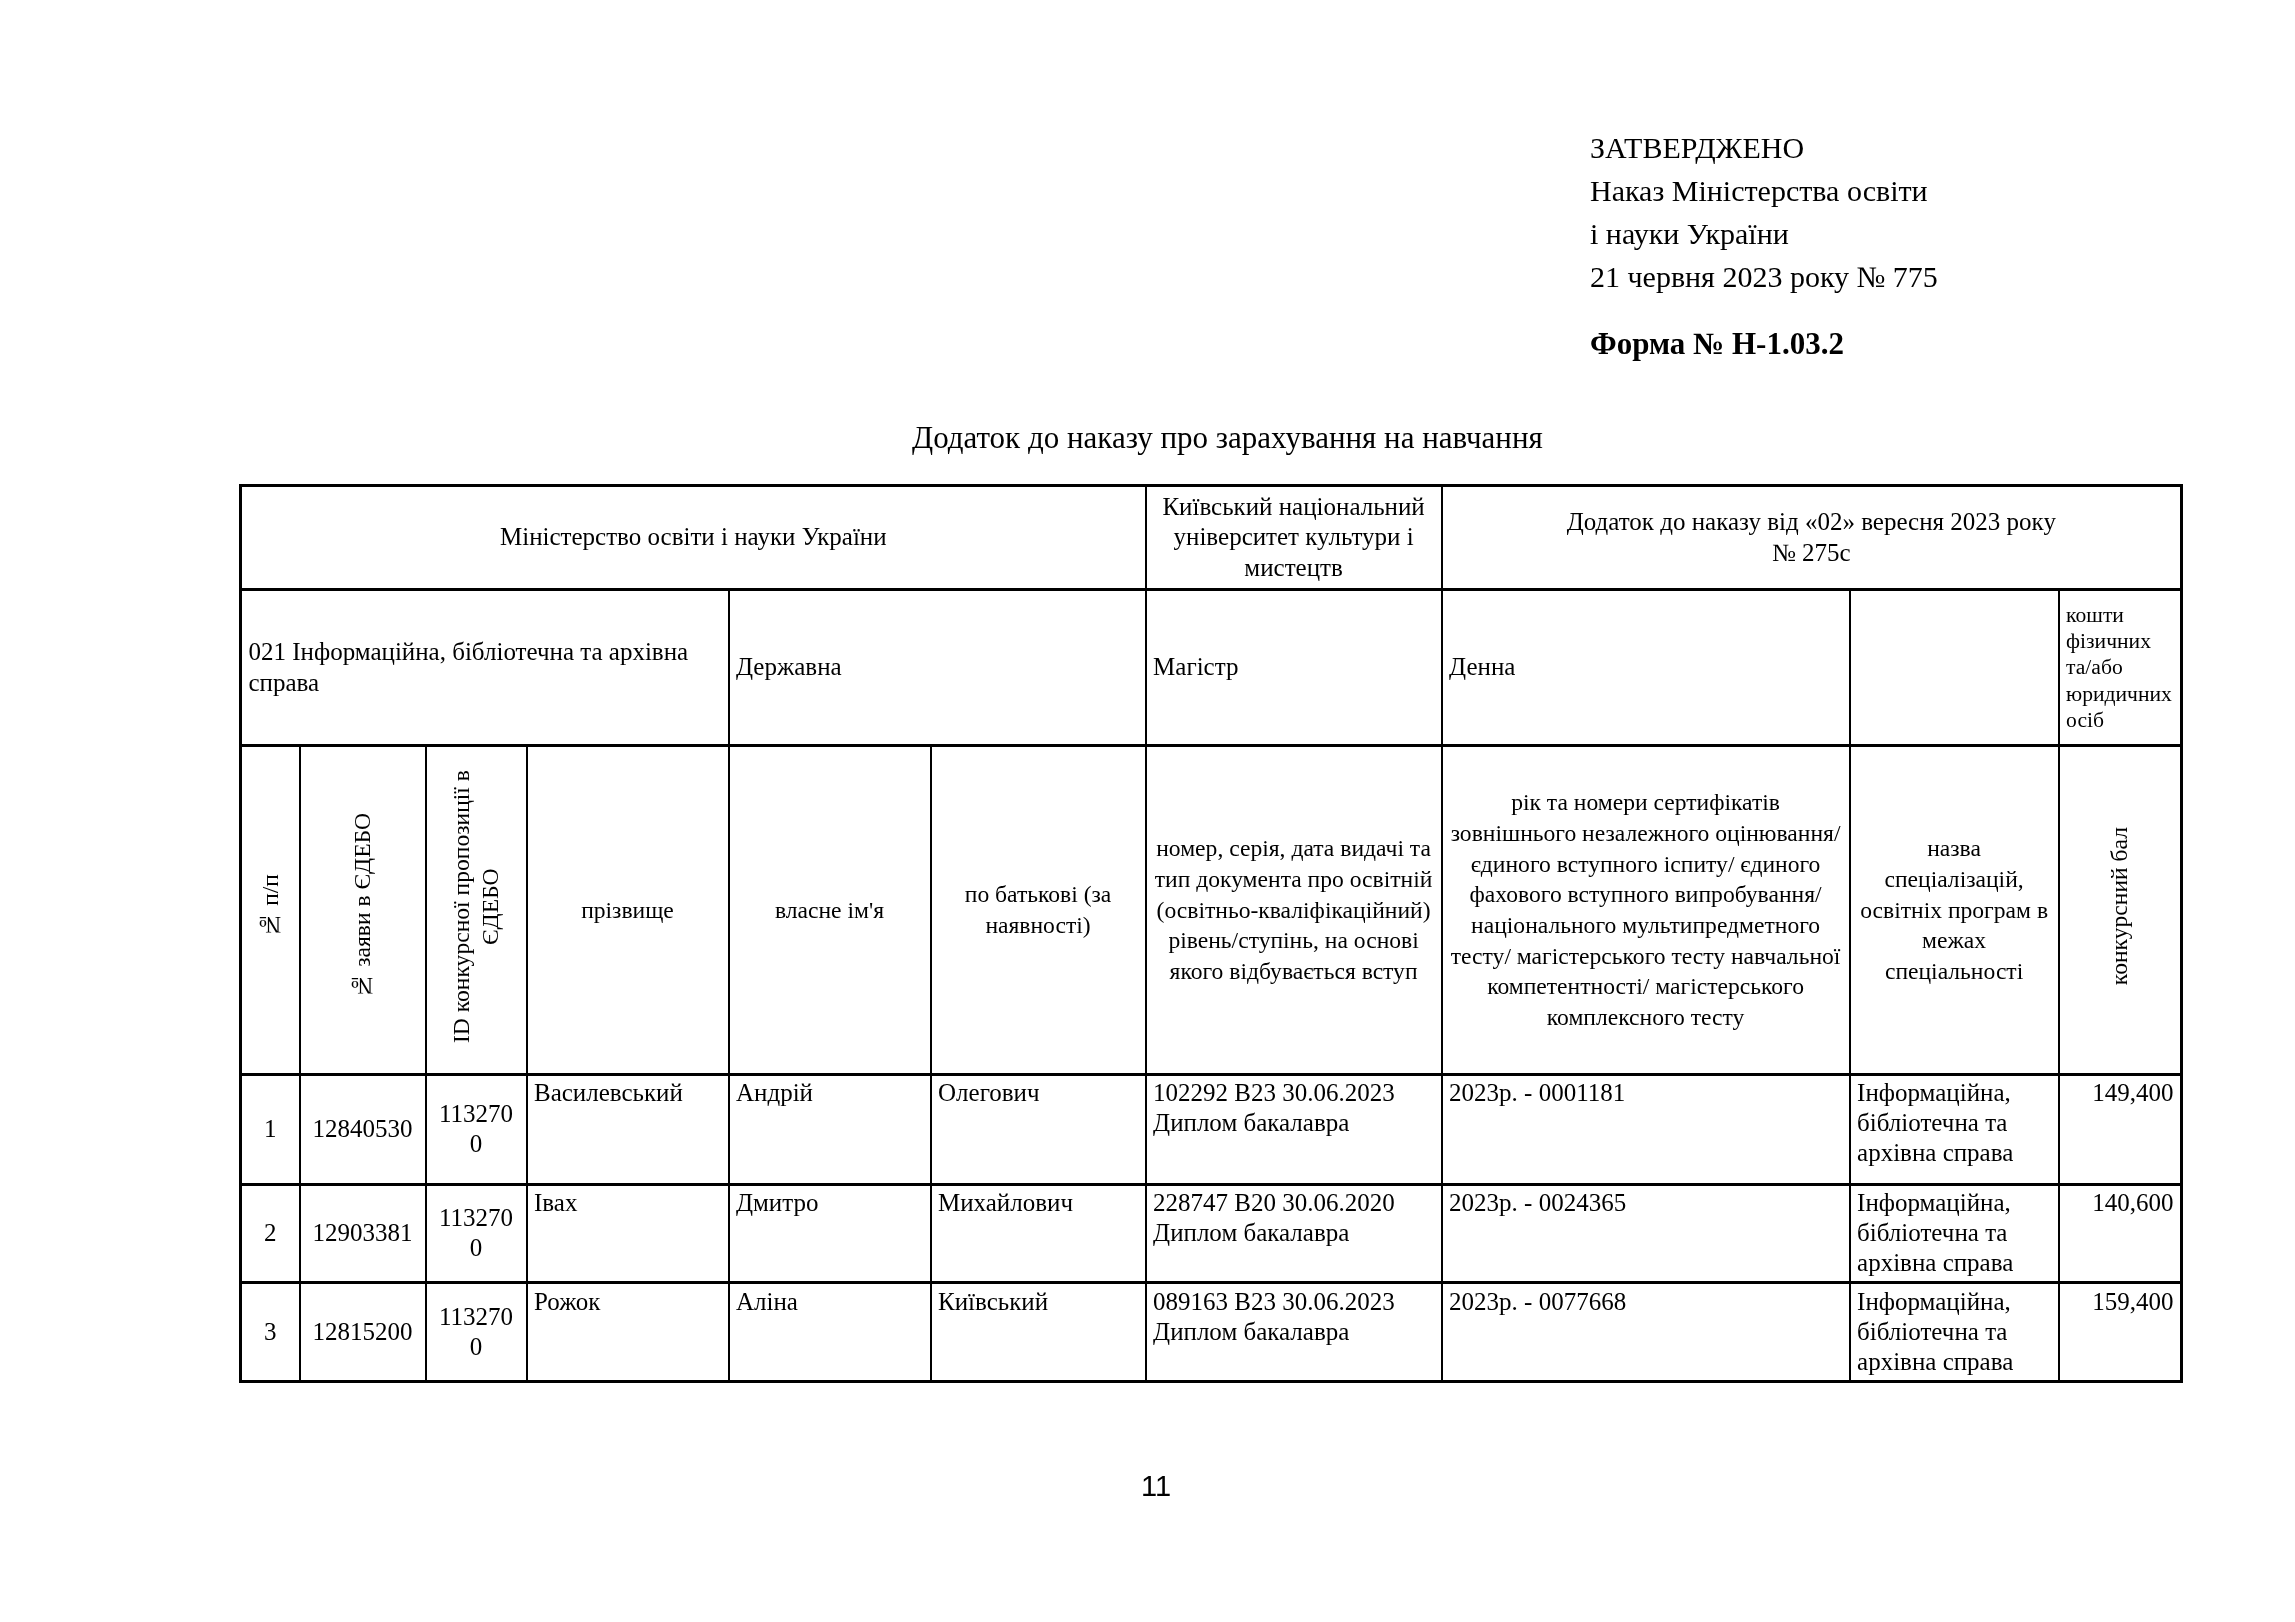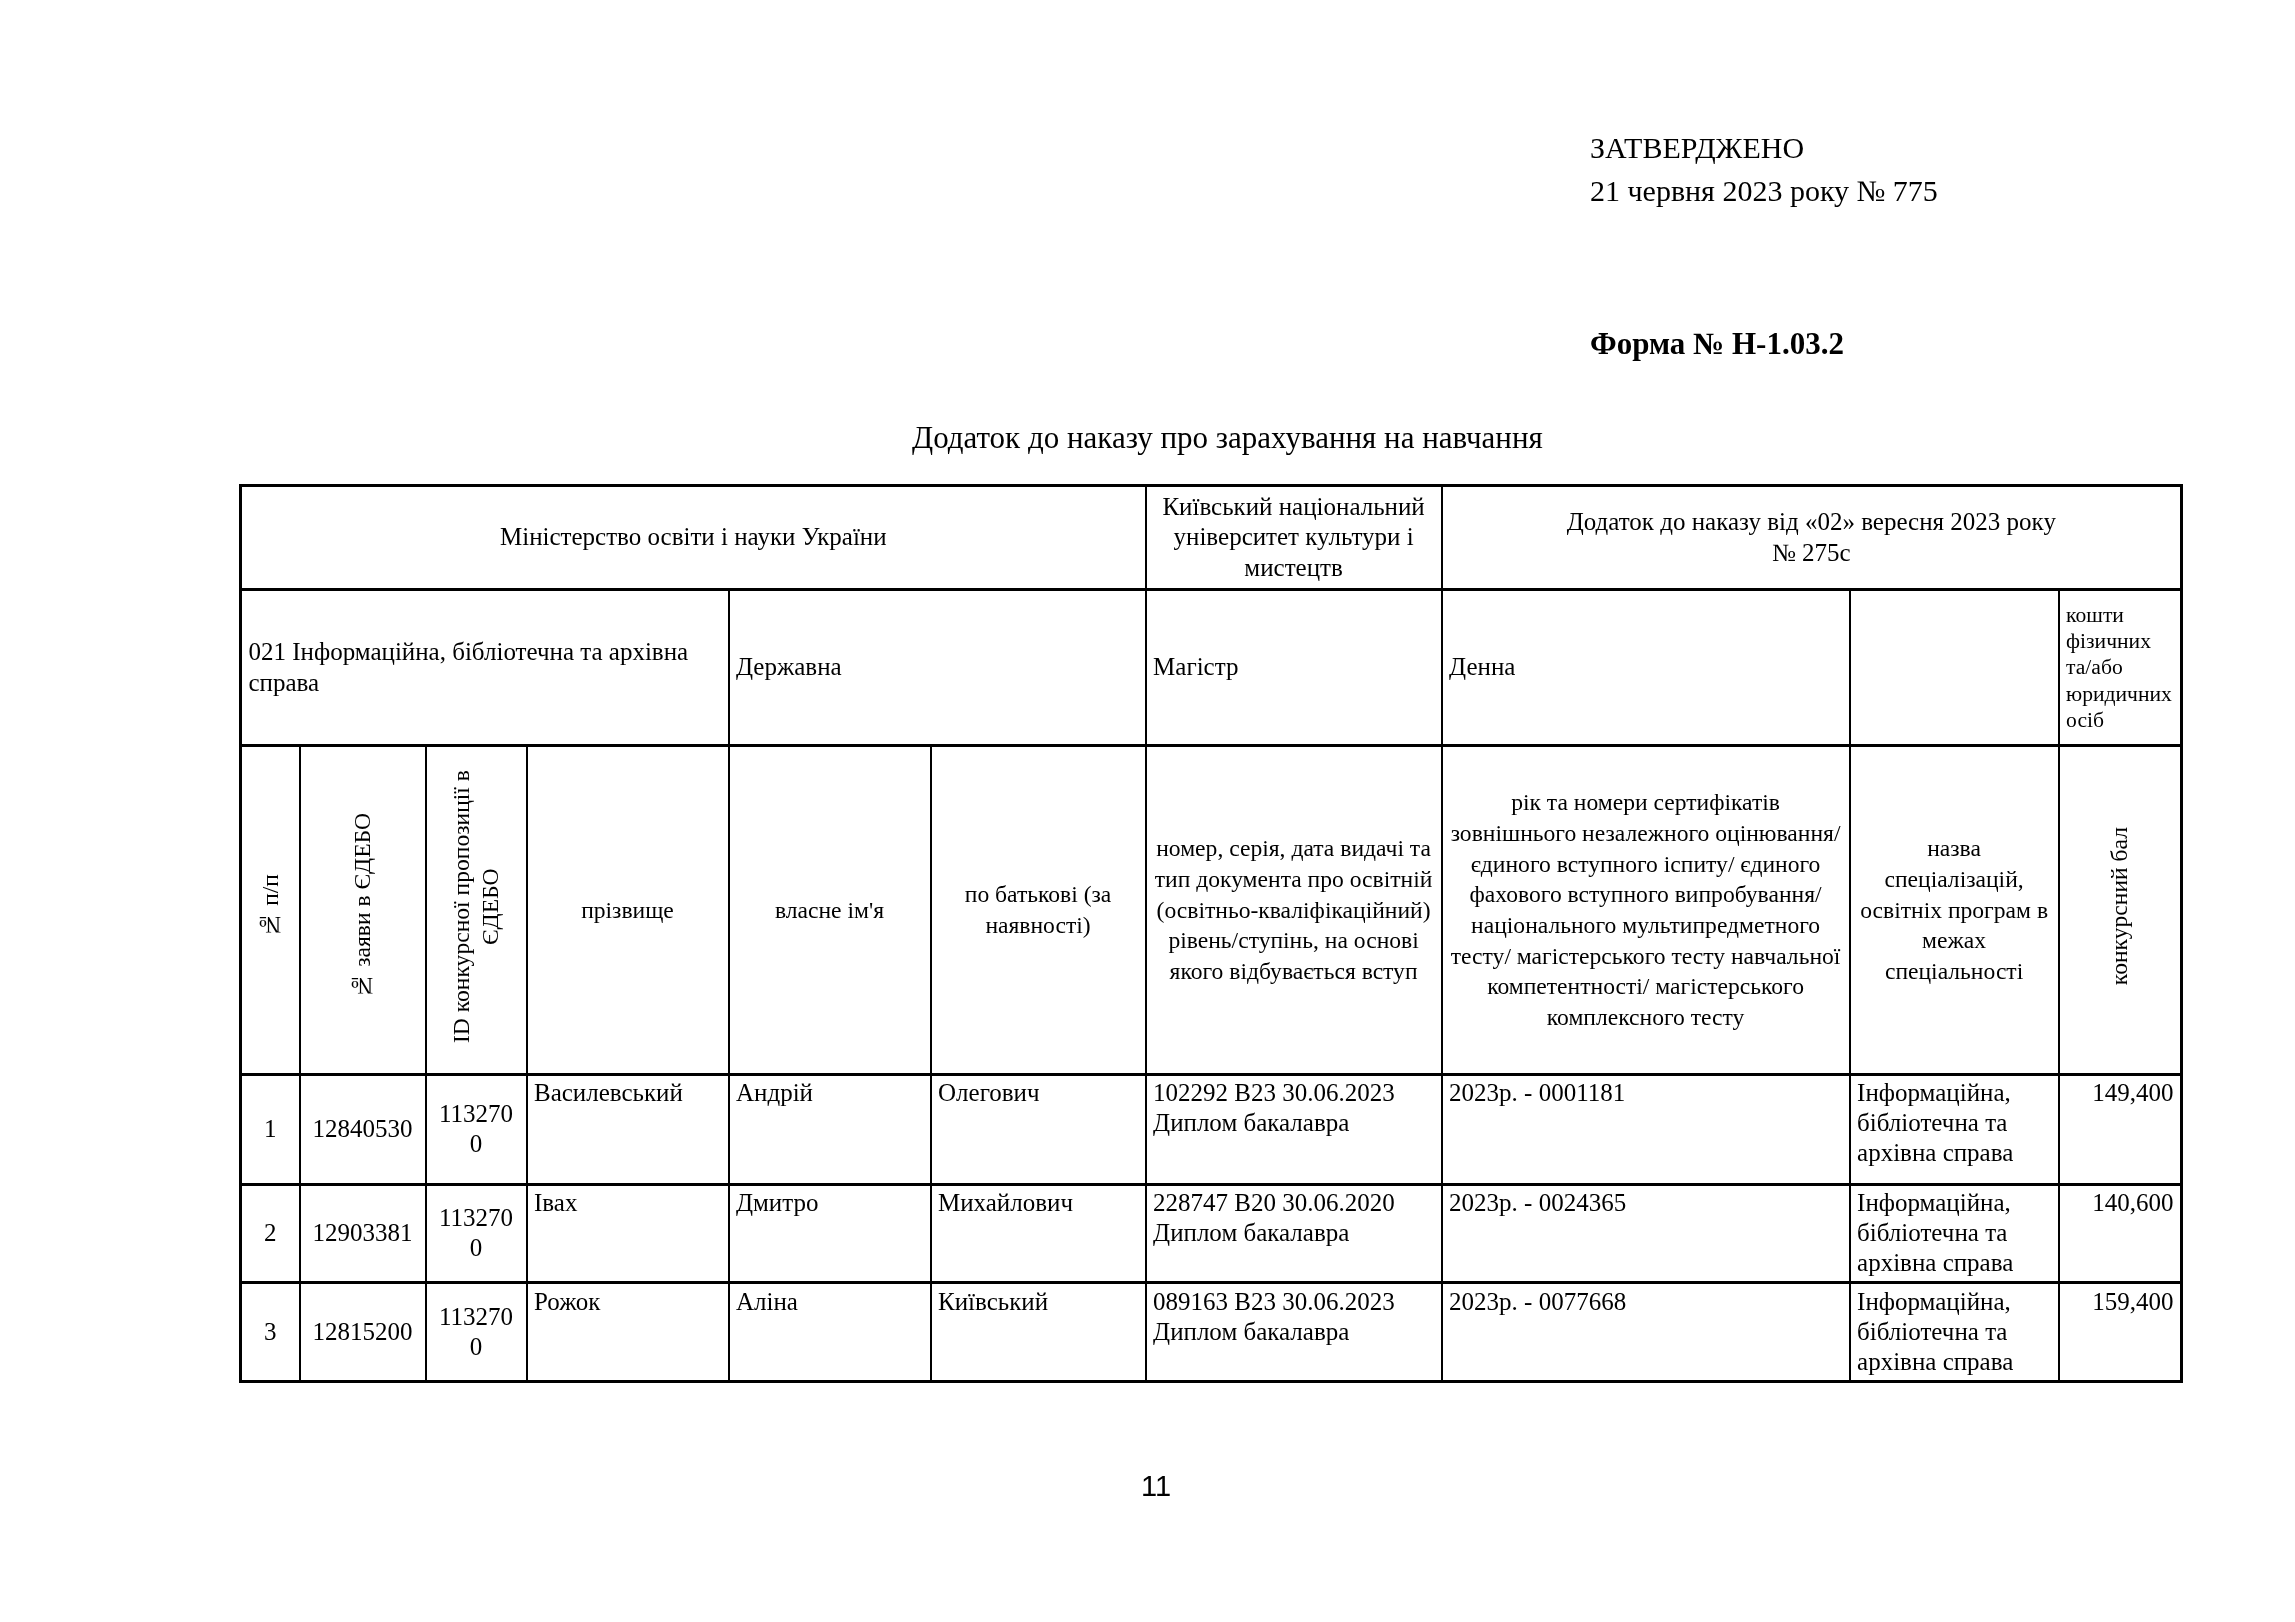--- a/index.html
+++ b/index.html
@@ -93,20 +93,22 @@
     font-size: 29px;
   }
 </style>
 </head>
 <body>
 
 <div class="page">
 
   <div class="approval">
     <div>ЗАТВЕРДЖЕНО</div>
+    <div>Наказ Міністерства освіти</div>
+    <div>і науки України</div>
     <div>21 червня 2023 року № 775</div>
   </div>
 
   <div class="form-no">Форма № Н-1.03.2</div>
 
   <div class="doc-title">Додаток до наказу про зарахування на навчання</div>
 
   <table class="main">
     <colgroup>
       <col style="width:59px">

